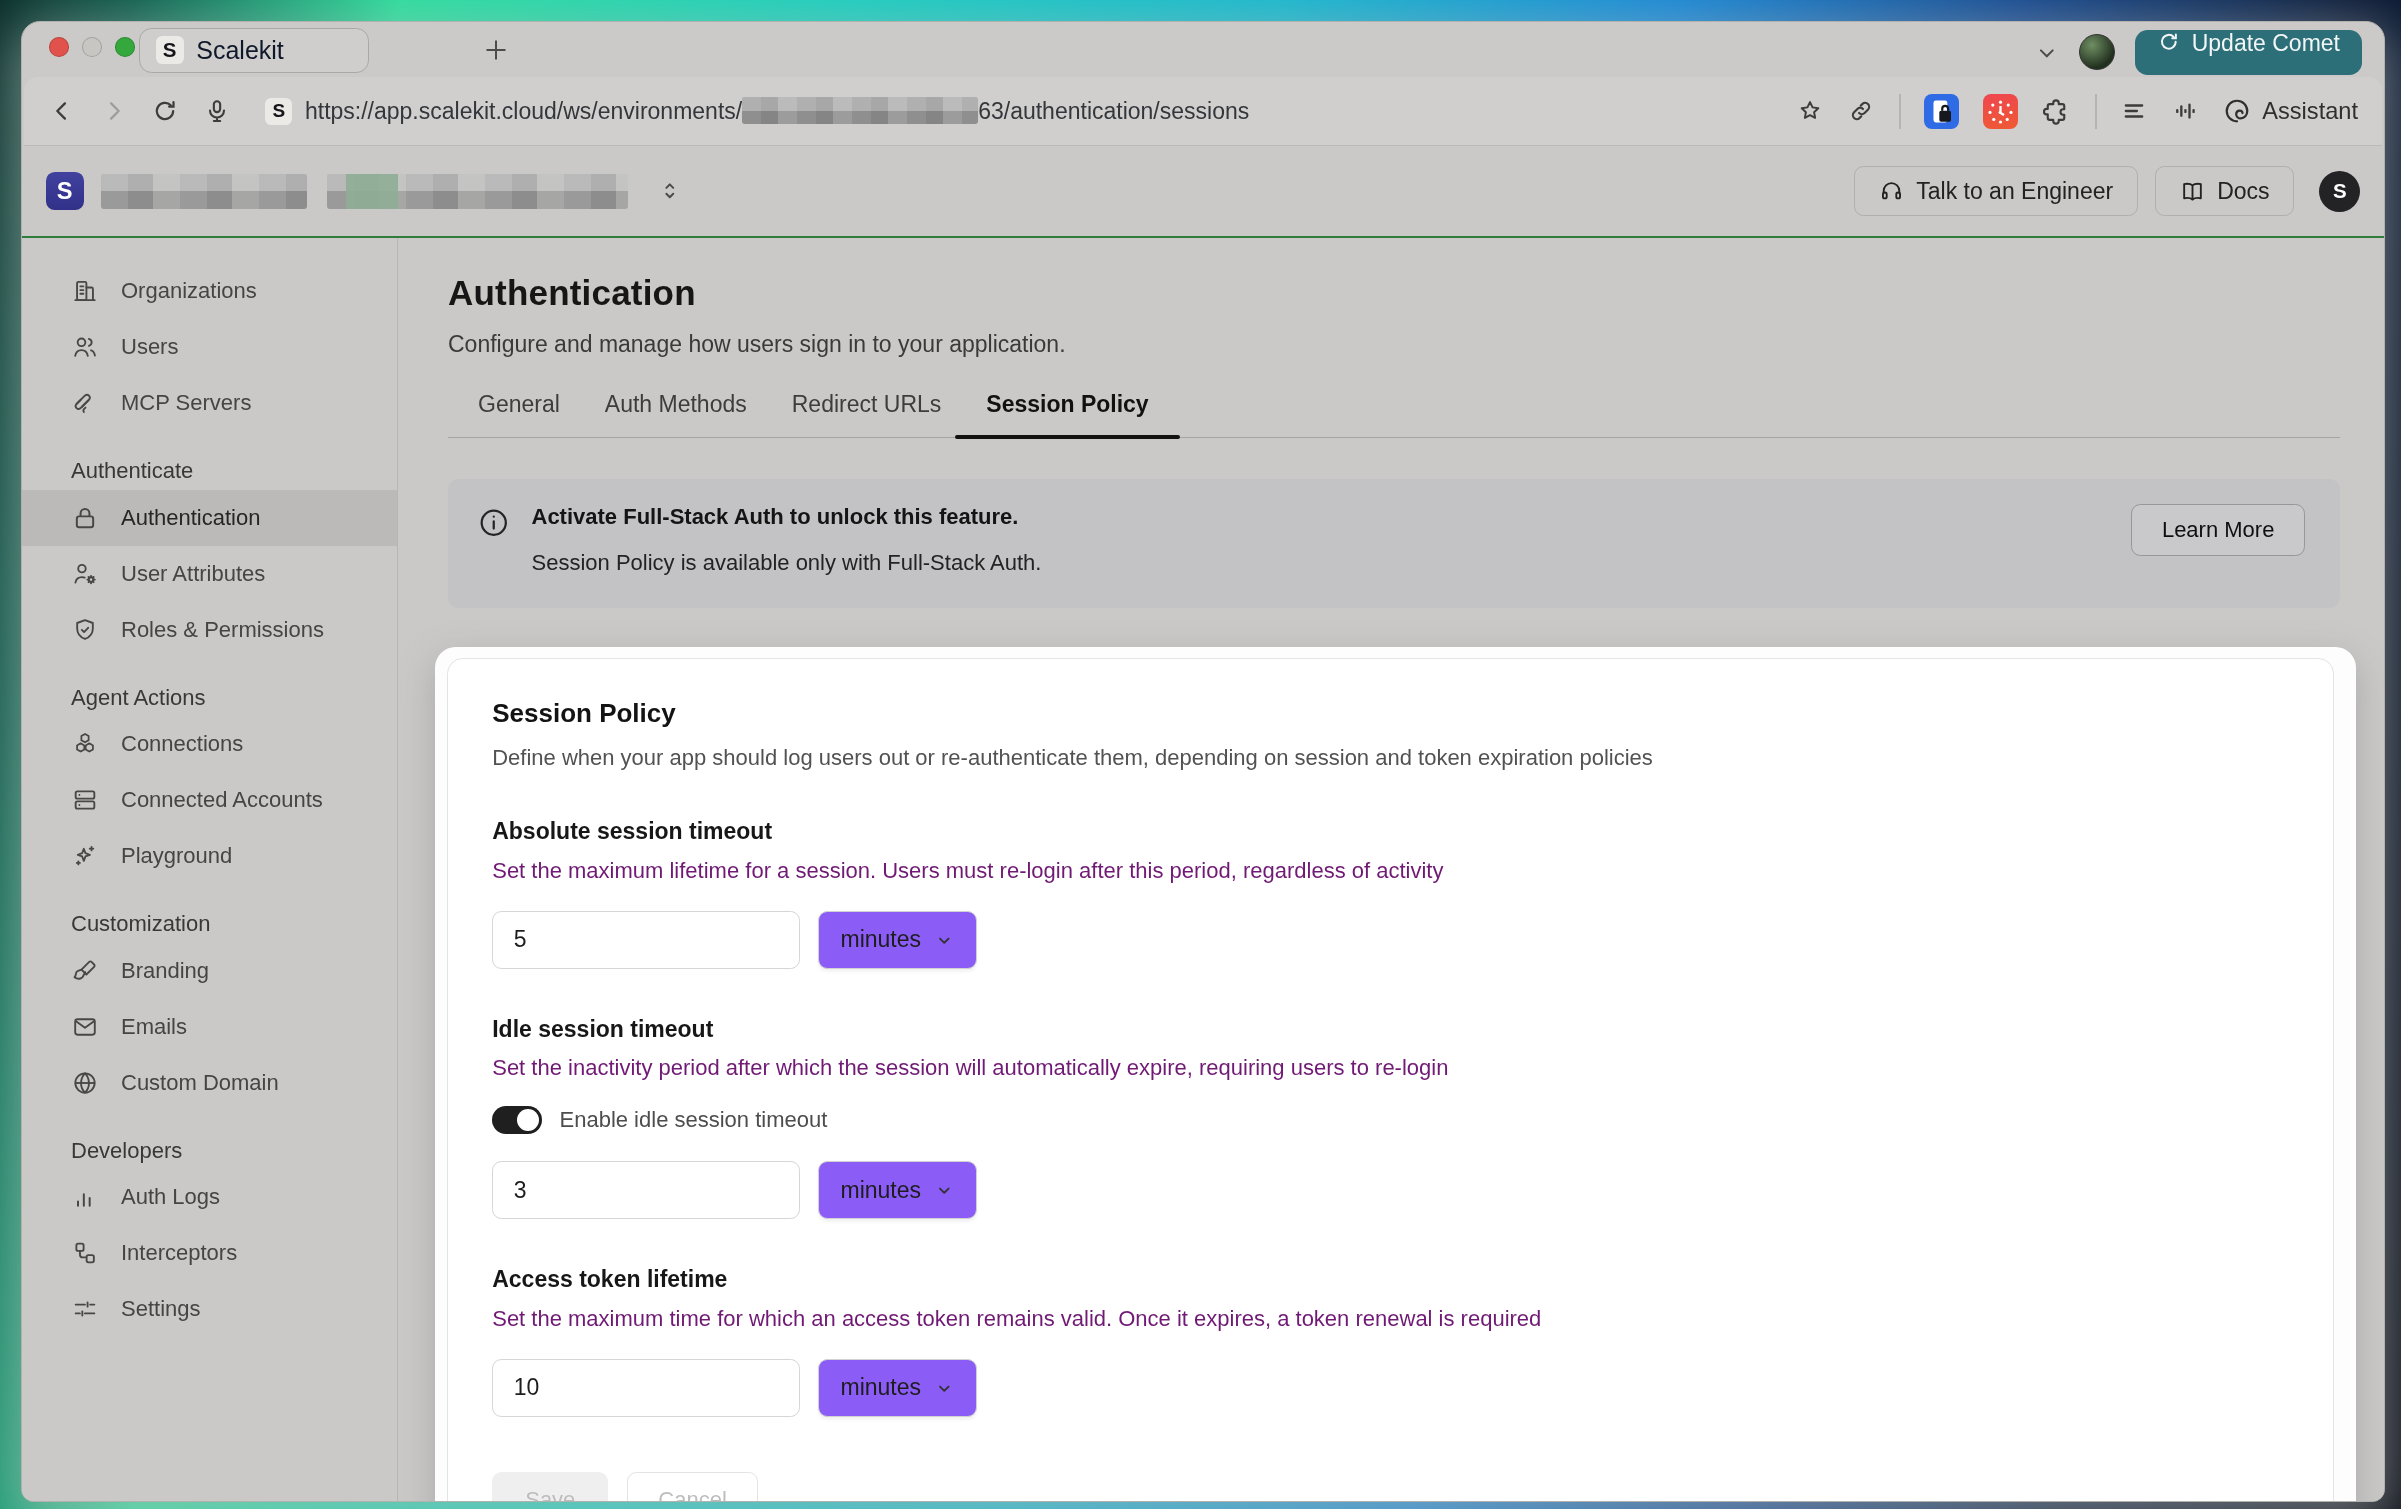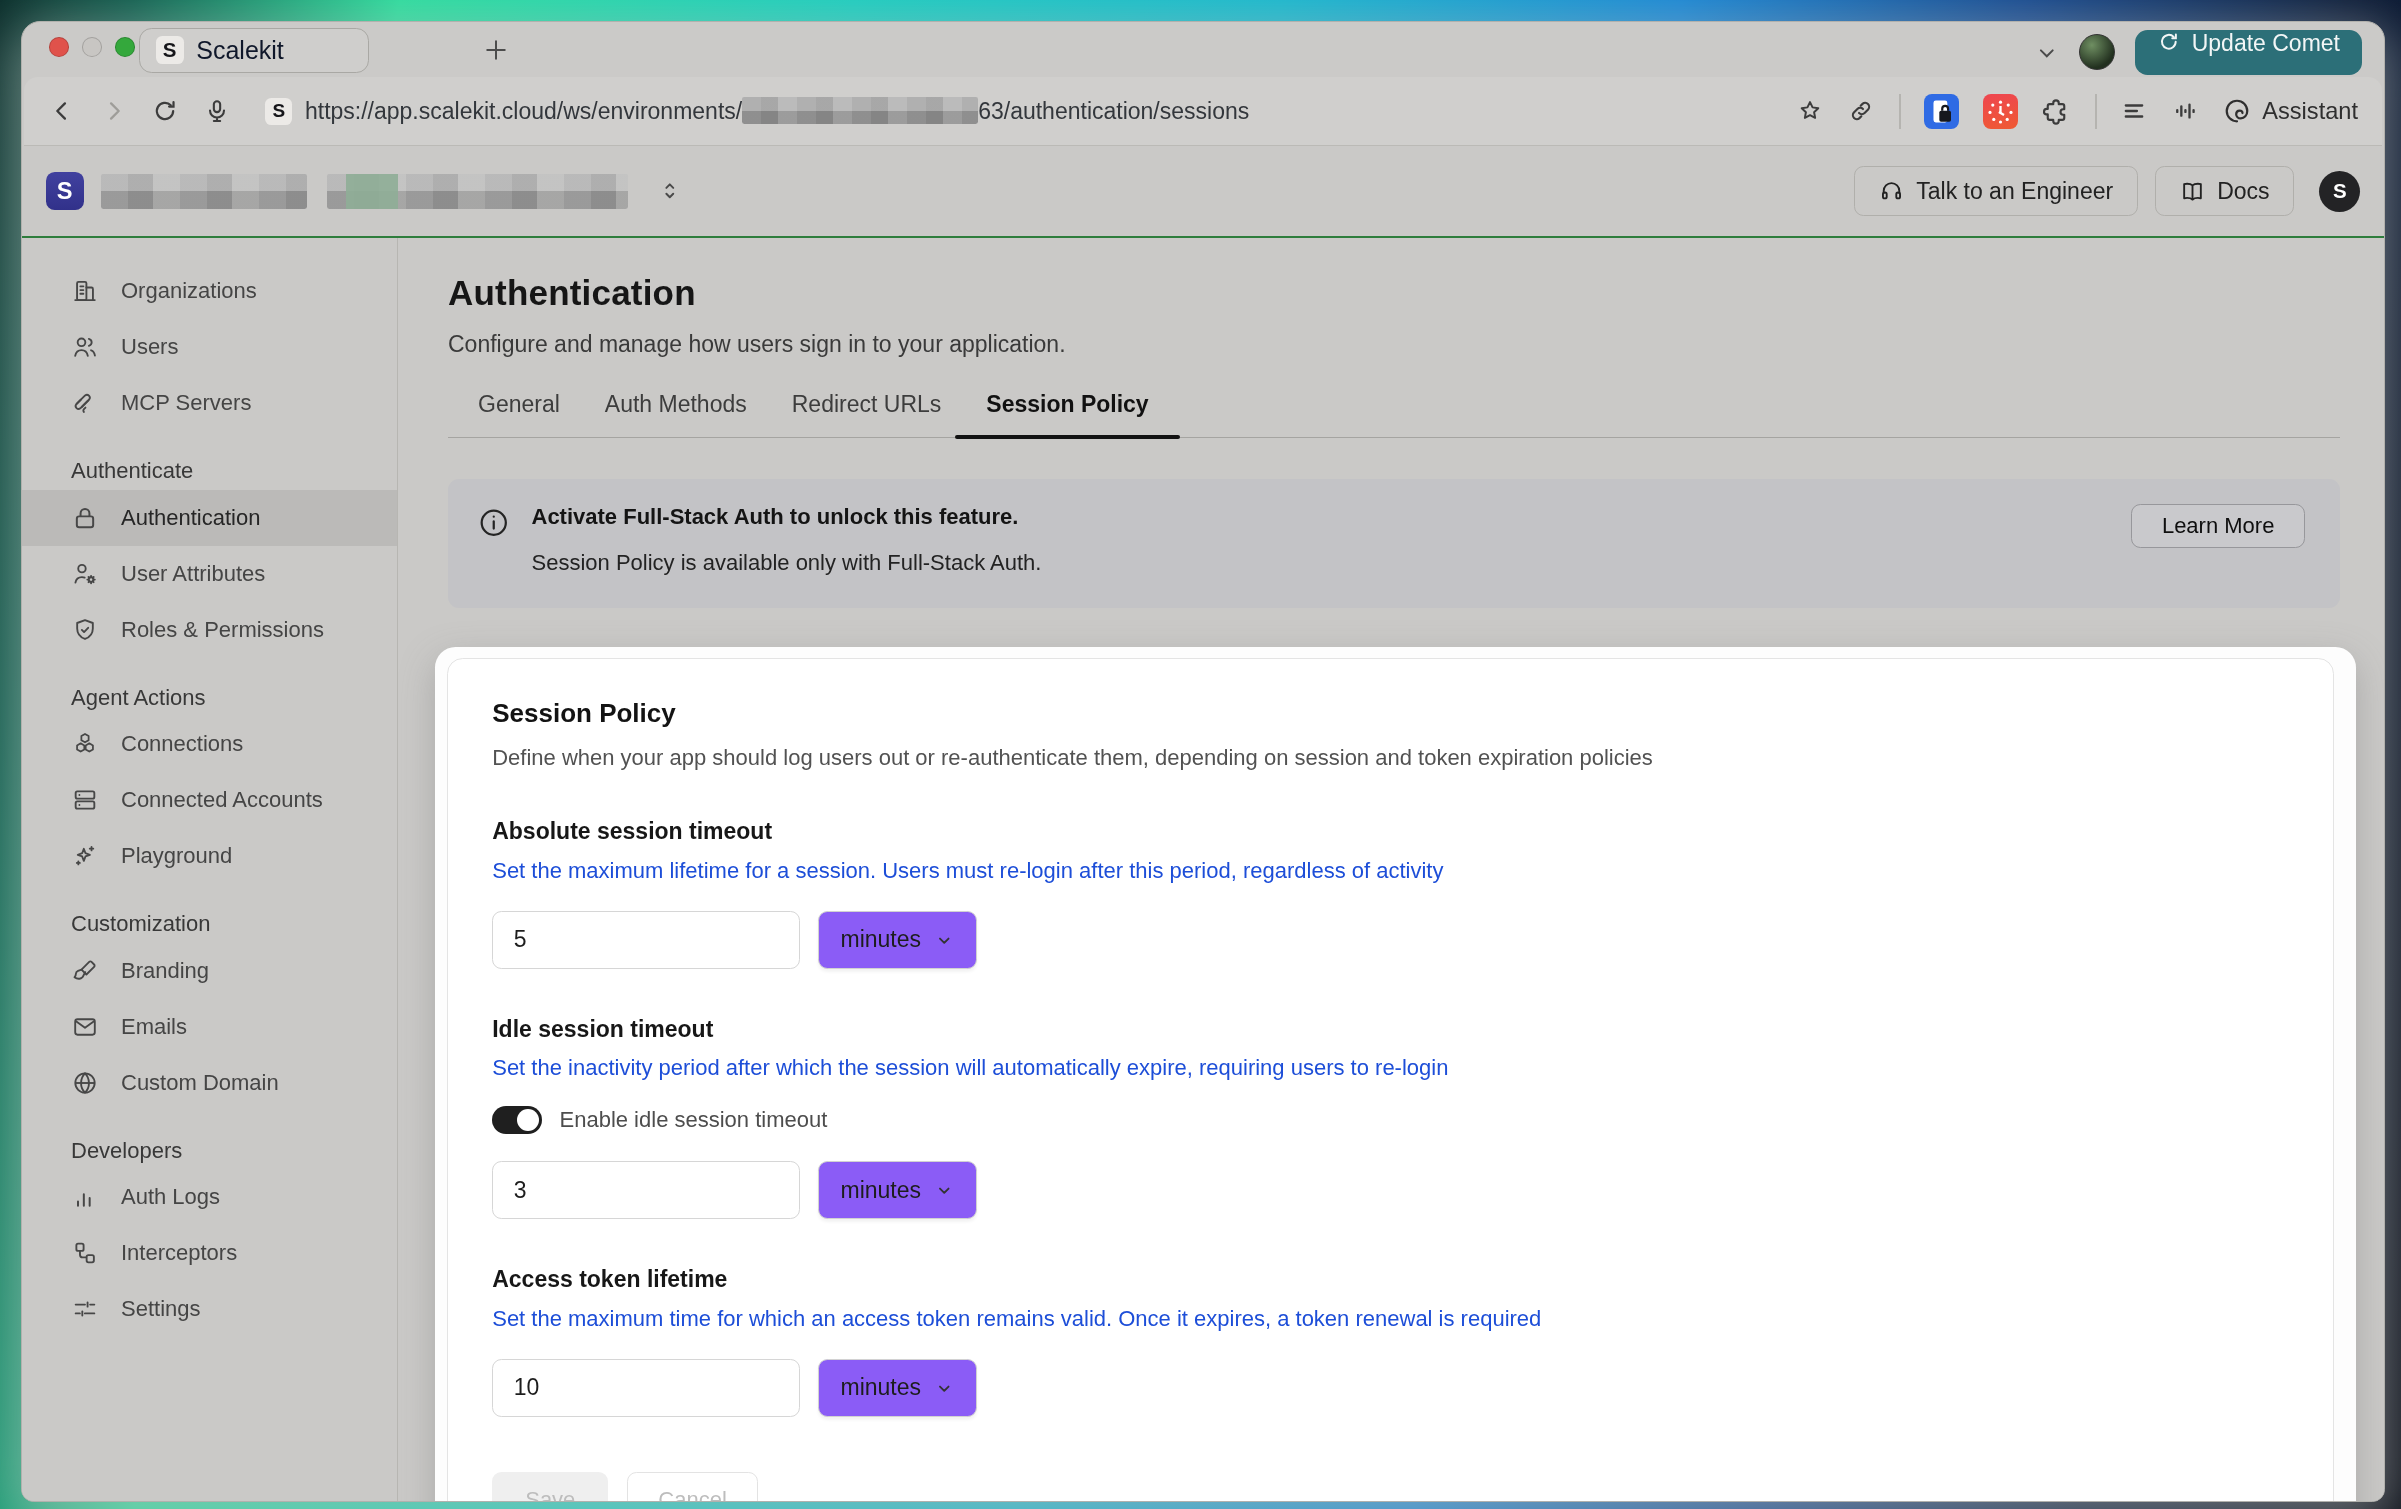--- a/index.html
+++ b/index.html
@@ -75,31 +75,31 @@
   .tabs { display:flex; gap:45px; padding-left:30px; margin-top:33px; border-bottom:1.6px solid #a5a4a1; }
   .tabtext { font-size:23px; font-weight:500; color:#3d3d3d; padding-bottom:19px; position:relative; }
   .tabtext.active { font-weight:600; color:#111; }
   .tabtext.active::after { content:''; position:absolute; left:-31.5px; right:-31.5px; bottom:-2.4px; height:3.9px; background:#121212; border-radius:2.4px; }
   
   .banner { margin-top:41px; background:#c3c3c6; border-radius:11px; padding:25px 31.5px 31.5px 30px; display:flex; }
   .info-ic { flex:none; color:#242424; margin-top:3.1px; }
   .banner-text { margin-left:22px; flex:1; }
   .banner-title { font-size:22px; font-weight:700; color:#141414; }
   .banner-body { font-size:22px; color:#232323; margin-top:20.5px; }
-  .learn-btn { flex:none; align-self:flex-start; height:44px; padding:0 30px; border:1.6px solid #97979b; border-radius:9.4px; background:#c9c9cc;
+  .learn-btn { flex:none; align-self:flex-start; height:52px; padding:0 30px; border:1.6px solid #97979b; border-radius:9.4px; background:#c9c9cc;
                color:#0f0f0f; font-size:22px; font-weight:500; font-family:inherit; margin-right:3.1px; }
   
   .card-outer { margin:39px -15.7px 0 -12.6px; background:#fdfdfd; border-radius:20.5px; padding:11.8px 22px 22px 11.8px;
                 box-shadow:0 12.6px 35px rgba(110,110,110,.35); }
   .card { background:#fff; border:1.6px solid #e4e4e4; border-radius:15.7px; padding:39px 47px 49px 44px; }
   .card h2 { font-size:26px; font-weight:600; color:#131313; }
   .card .desc { font-size:22px; color:#525252; margin-top:15.7px; }
   .field { margin-top:47px; }
   .field-label { font-size:23px; font-weight:700; color:#171717; }
-  .field-desc { font-size:22px; color:#1d4ed8; margin-top:12.6px; }
+  .field-desc { font-size:22px; color:#701a75; margin-top:12.6px; }
   .controls { display:flex; gap:17.3px; margin-top:27px; align-items:center; }
   .num-input { width:308px; height:58px; border:1.6px solid #d6d6d6; border-radius:9.4px; font-size:23px; color:#1d1d1d;
                padding:0 20.5px; font-family:inherit; background:#fff; outline:none; }
   .unit-select { height:58px; border:1.6px solid #d2d2d2; border-radius:9.4px; background:#8b5cf6; display:flex; align-items:center;
                  gap:12.6px; padding:0 22px; font-size:23px; color:#1d1d1d; box-shadow:0 2.4px 3.1px rgba(0,0,0,.05); }
   .toggle-row { display:flex; align-items:center; gap:17.3px; margin-top:25px; }
   .toggle { width:50px; height:28px; border-radius:15.7px; background:#1f1f1f; position:relative; flex:none; }
   .toggle .knob { position:absolute; right:3.1px; top:3.1px; width:22px; height:22px; border-radius:50%; background:#fff; }
   .toggle-label { font-size:22px; color:#4d4d4d; }
   .btn-row { display:flex; gap:19px; margin-top:55px; }

